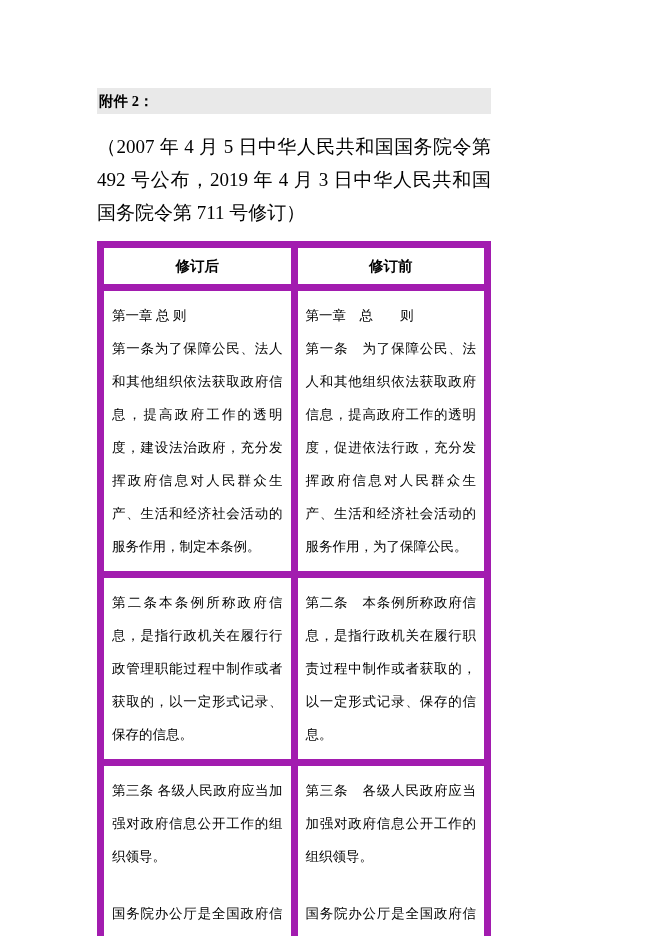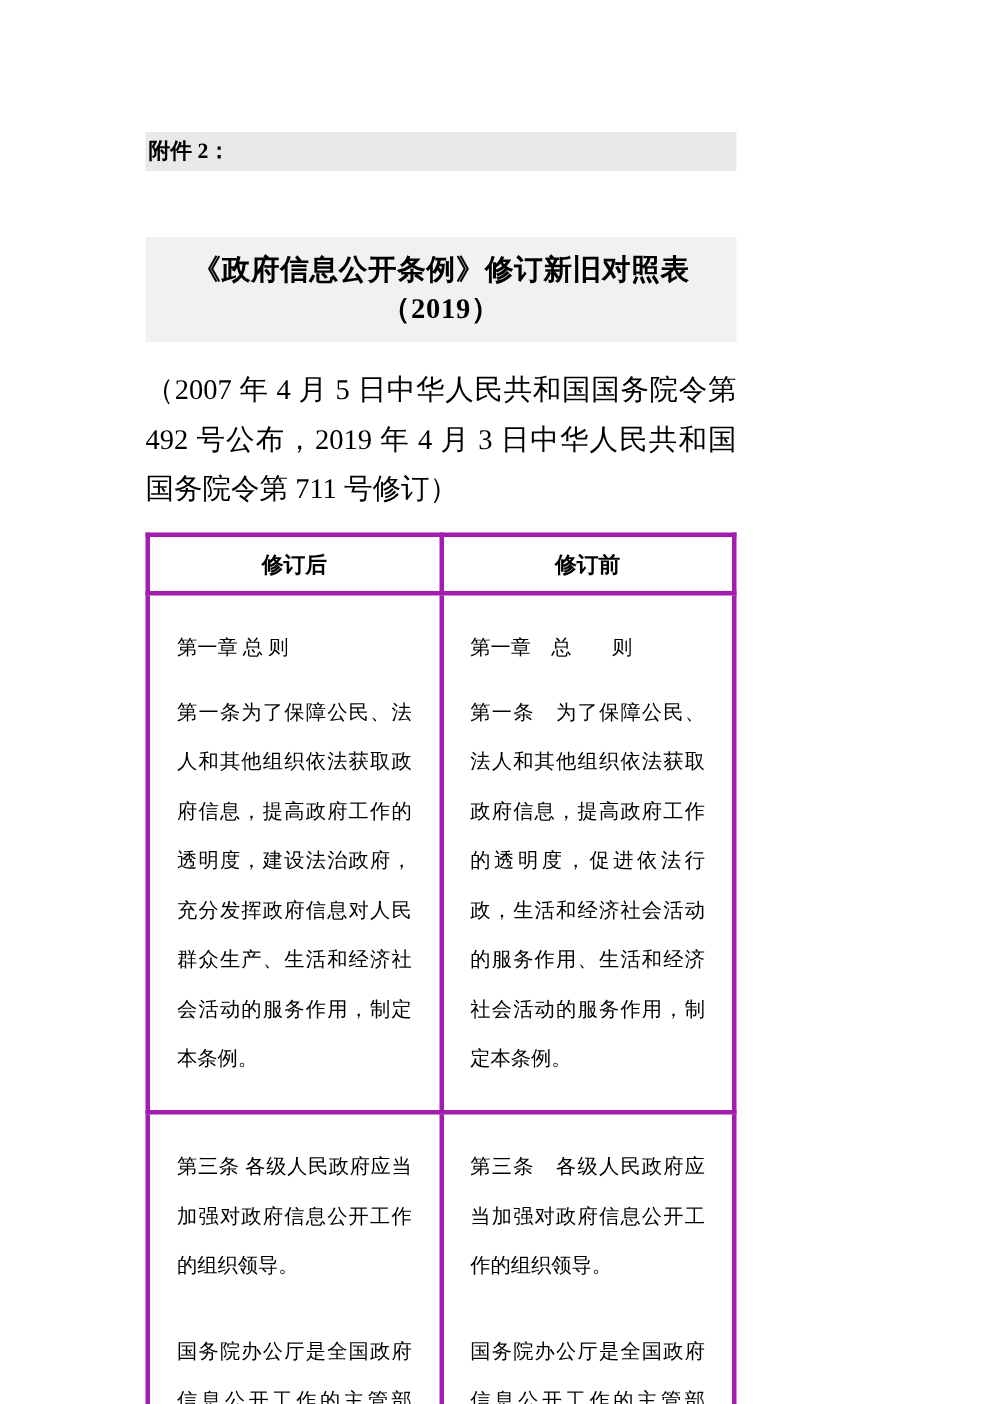--- a/index.html
+++ b/index.html
@@ -51,74 +51,81 @@
     text-align: justify;
   }
   table.compare {
     margin-top: 12px;
     width: 100%;
     border-collapse: collapse;
     table-layout: fixed;
   }
   table.compare th,
   table.compare td {
-    border: 3px solid #a21caf;
+    border: 7px solid #a21caf;
   }
   table.compare th {
     height: 34px;
     font-size: 14.5px;
     font-weight: bold;
     text-align: center;
   }
   table.compare td {
     padding: 8px 8px;
     font-size: 13.5px;
     line-height: 33px;
     text-align: justify;
     vertical-align: middle;
   }
   table.compare td p {
-    margin: 10px;
+    margin: 0;
   }
   table.compare td p.gap {
     margin-top: 24px;
   }
 </style>
 </head>
 <body>
 
 <div class="page">
 
   <div class="attachment-band">
     <span>附件 2：</span>
   </div>
 
-  <h1 class="title">《政府信息公开条例》修订新旧对照表（2019）</h1>
 
 
   <p class="intro">（2007 年 4 月 5 日中华人民共和国国务院令第 492 号公布，2019 年 4 月 3 日中华人民共和国国务院令第 711 号修订）</p>
 
   <table class="compare">
     <tbody>
         <tr>
       <th>修订后</th>
       <th>修订前</th>
     </tr>
 
     <tr>
       <td>
         <p>第一章 总 则</p>
         <p>第一条为了保障公民、法人和其他组织依法获取政府信息，提高政府工作的透明度，建设法治政府，充分发挥政府信息对人民群众生产、生活和经济社会活动的服务作用，制定本条例。</p>
       </td>
       <td>
         <p>第一章　总　　则</p>
-        <p>第一条　为了保障公民、法人和其他组织依法获取政府信息，提高政府工作的透明度，促进依法行政，生活和经济社会活动的服务作用、生活和经济社会活动的服务作用，制定本条例。</p>
+        <p>第一条　为了保障公民、法人和其他组织依法获取政府信息，提高政府工作的透明度，促进依法行政，充分发挥政府信息对人民群众生产、生活和经济社会活动的服务作用，为了保障公民。</p>
       </td>
     </tr>
 
+    <tr>
+      <td>
+        <p>第二条本条例所称政府信息，是指行政机关在履行行政管理职能过程中制作或者获取的，以一定形式记录、保存的信息。</p>
+      </td>
+      <td>
+        <p>第二条　本条例所称政府信息，是指行政机关在履行职责过程中制作或者获取的，以一定形式记录、保存的信息。</p>
+      </td>
+    </tr>
 
     <tr>
       <td>
         <p>第三条 各级人民政府应当加强对政府信息公开工作的组织领导。</p>
         <p class="gap">国务院办公厅是全国政府信息公开工作的主管部门，负责推进、指导、协调、</p>
       </td>
       <td>
         <p>第三条　各级人民政府应当加强对政府信息公开工作的组织领导。</p>
         <p class="gap">国务院办公厅是全国政府信息公开工作的主管部门，负责推进、指导、协调、</p>
       </td>

